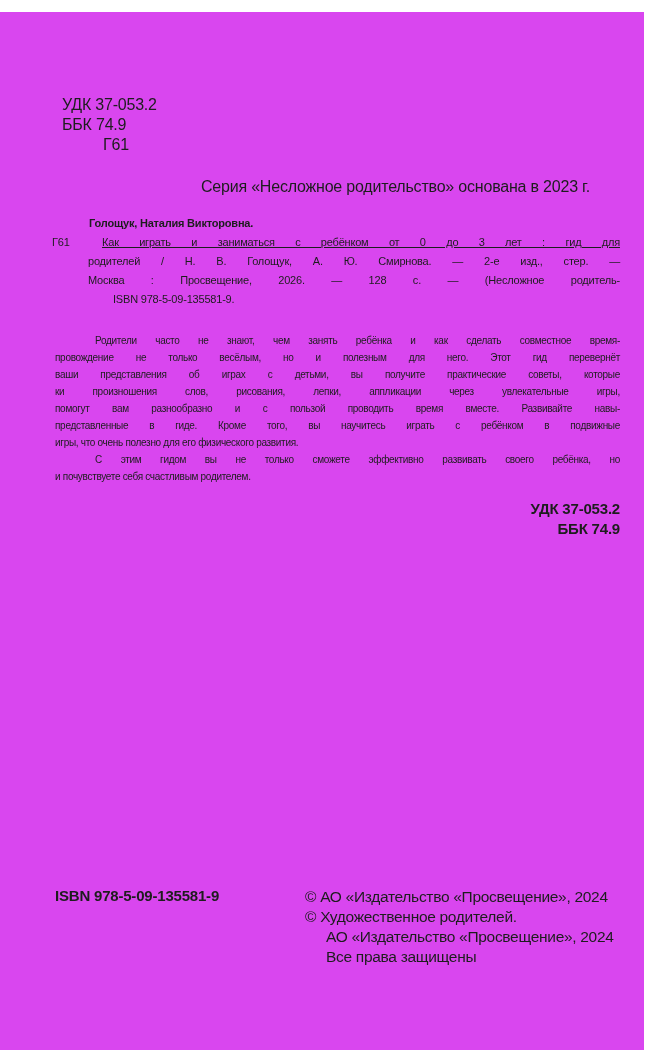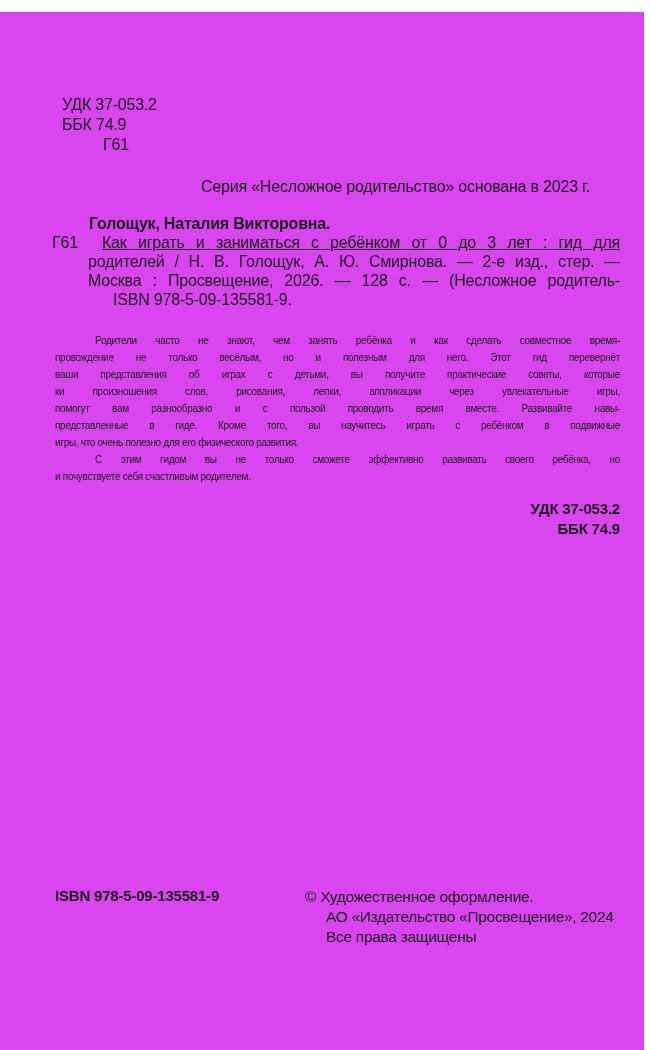--- a/index.html
+++ b/index.html
@@ -37,21 +37,21 @@
     letter-spacing: -0.2px;
     text-align: center;
   }
 
   
   .catalog {
     position: absolute;
     top: 202px;
     left: 55px;
     width: 565px;
-    font-size: 16px;
+    font-size: 11px;
     line-height: 19px;
     letter-spacing: -0.2px;
   }
   .catalog .author { margin-left: 34px; font-weight: bold; }
   .catalog .desc { position: relative; margin-left: 33px; }
   .catalog .desc .index { position: absolute; left: -36px; top: 0; }
   .catalog .desc .line.first { text-indent: 14px; text-decoration: underline; }
   .catalog .isbn-line { margin-left: 58px; }
 
   
@@ -149,19 +149,20 @@
   </div>
 
   <div class="codes-right">
     <div>УДК 37-053.2</div>
     <div>ББК 74.9</div>
   </div>
 
   <div class="footer">
     <div class="footer-isbn">ISBN 978-5-09-135581-9</div>
     <div class="copyright">
-        <div class="line line-1">© Художественное оформление.</div>
+        <div class="line line-0 first">© АО «Издательство «Просвещение», 2024</div>
+        <div class="line line-1">© Художественное родителей.</div>
         <div class="line line-2">АО «Издательство «Просвещение», 2024</div>
         <div class="line line-3 last">Все права защищены</div>
       </div>
   </div>
 
 </div>
 
 </body></html>

